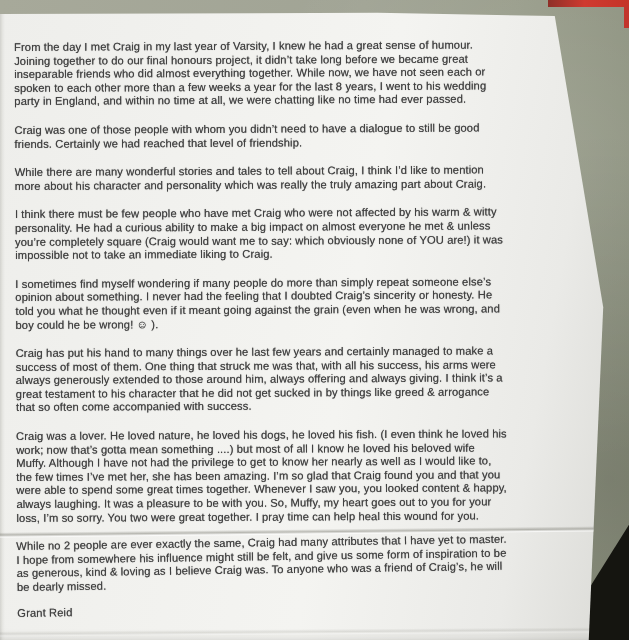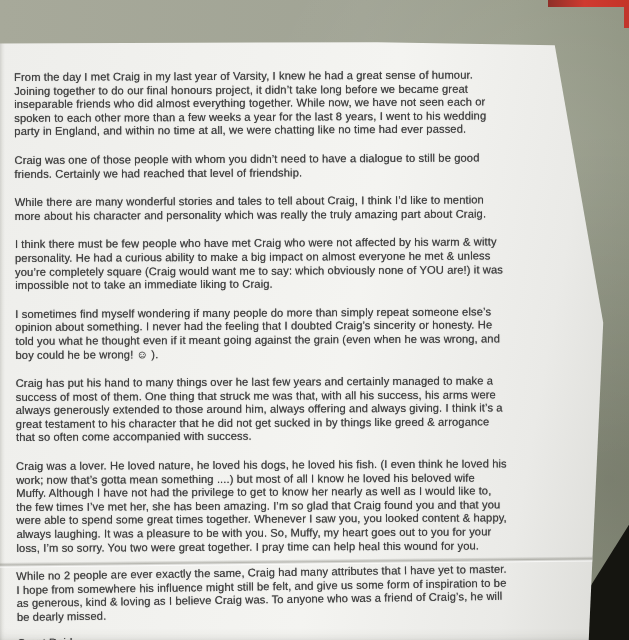--- a/index.html
+++ b/index.html
@@ -36,21 +36,20 @@
     clip-path: polygon(100% 82%, 100% 100%, 88.5% 100%);
     z-index: 1;
   }
   
   .paper {
     position: absolute; inset: 0;
     background: linear-gradient(100deg, #eeeeeb 0%, #f4f4f1 55%, #eaeae7 82%, #dcdcd8 97%, #cfcfca 100%);
     clip-path: polygon(0 2.2%, 60% 2.0%, 88.2% 2.5%, 95.9% 48%, 93.6% 100%, 0 100%);
     box-shadow: inset 0 3px 4px rgba(60,60,50,0.30), inset -6px 0 12px rgba(60,60,50,0.18);
     z-index: 2;
-    margin-top: 30px;
   }
   .letter-text {
     position: absolute; left: 14px; top: 41px; width: 575px;
     font-size: 11.2px; line-height: 13.6px;
     color: #414141;
     letter-spacing: 0.1px;
     text-shadow: 0 0 0.7px rgba(70,70,70,0.85);
     transform: rotate(-0.30deg);
     transform-origin: 0 0;
   }

